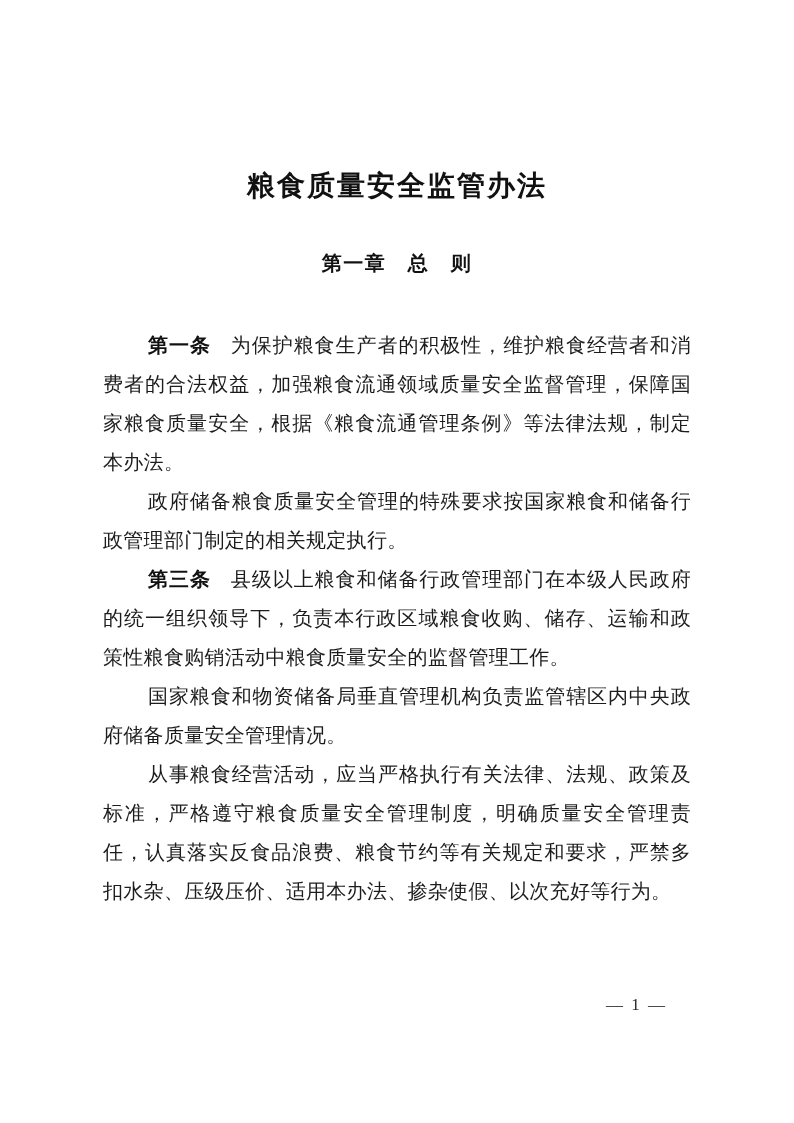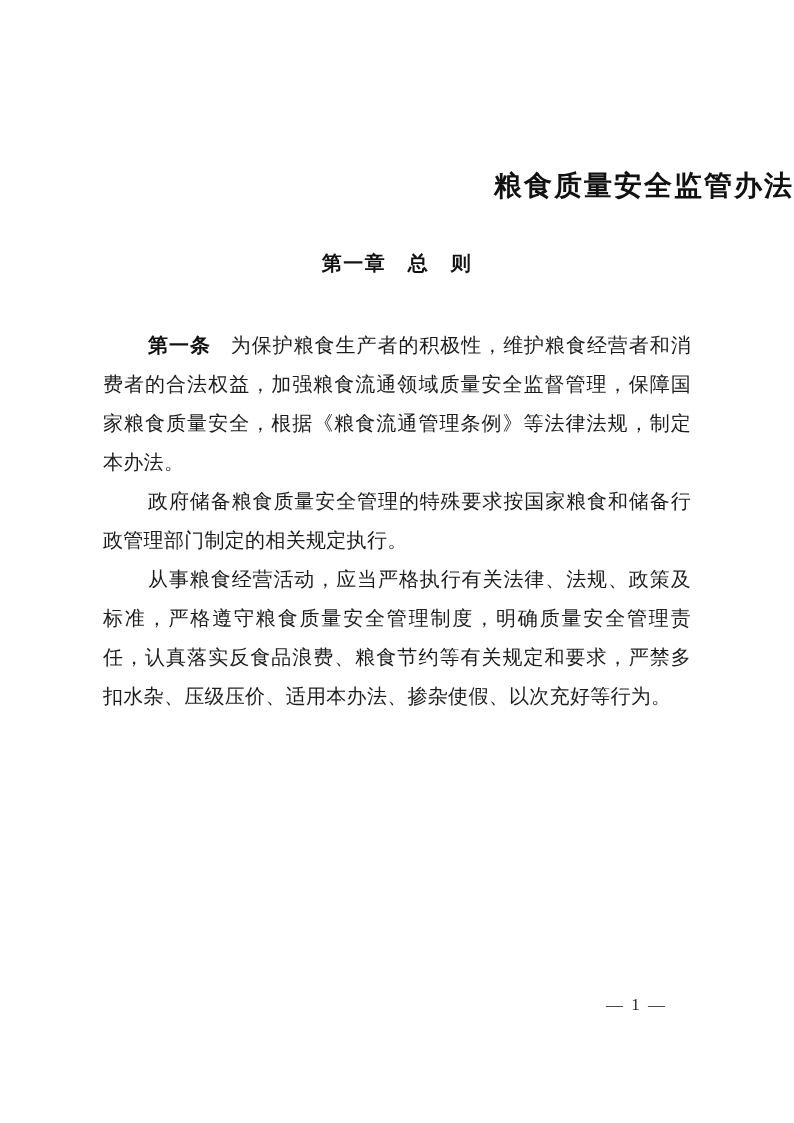--- a/index.html
+++ b/index.html
@@ -12,21 +12,21 @@
     width: 794px;
     height: 1123px;
     background: #ffffff;
     color: #1a1a1a;
     overflow: hidden;
     font-family: "Liberation Serif", "DejaVu Serif", serif;
   }
   .doc-title {
     margin: 0;
     padding-top: 172px;
-    text-align: right;
+    text-align: center;
     font-family: "Liberation Sans", "DejaVu Sans", sans-serif;
     font-weight: bold;
     font-size: 28px;
     line-height: 1;
     letter-spacing: 2px;
     color: #111111;
   }
   .chapter-heading {
     margin: 53px 0 0 0;
     text-align: center;
@@ -82,21 +82,23 @@
 
   <h2 class="chapter-heading">第一章　总　则</h2>
 
   <div class="doc-body">
 
     <p><b class="article-label">第一条</b><span>为保护粮食生产者的积极性，维护粮食经营者和消费者的合法权益，加强粮食流通领域质量安全监督管理，保障国家粮食质量安全，根据《粮食流通管理条例》等法律法规，制定本办法。</span></p>
 
 
     <p><span>政府储备粮食质量安全管理的特殊要求按国家粮食和储备行政管理部门制定的相关规定执行。</span></p>
 
+    <p><b class="article-label">第三条</b><span>县级以上粮食和储备行政管理部门在本级人民政府的统一组织领导下，负责本行政区域粮食收购、储存、运输和政策性粮食购销活动中粮食质量安全的监督管理工作。</span></p>
 
+    <p><span>国家粮食和物资储备局垂直管理机构负责监管辖区内中央政府储备质量安全管理情况。</span></p>
 
 
     <p><span>从事粮食经营活动，应当严格执行有关法律、法规、政策及标准，严格遵守粮食质量安全管理制度，明确质量安全管理责任，认真落实反食品浪费、粮食节约等有关规定和要求，严禁多扣水杂、压级压价、适用本办法、掺杂使假、以次充好等行为。</span></p>
 
   </div>
 
   <div class="page-number">— 1 —</div>
 
 </div>
 

